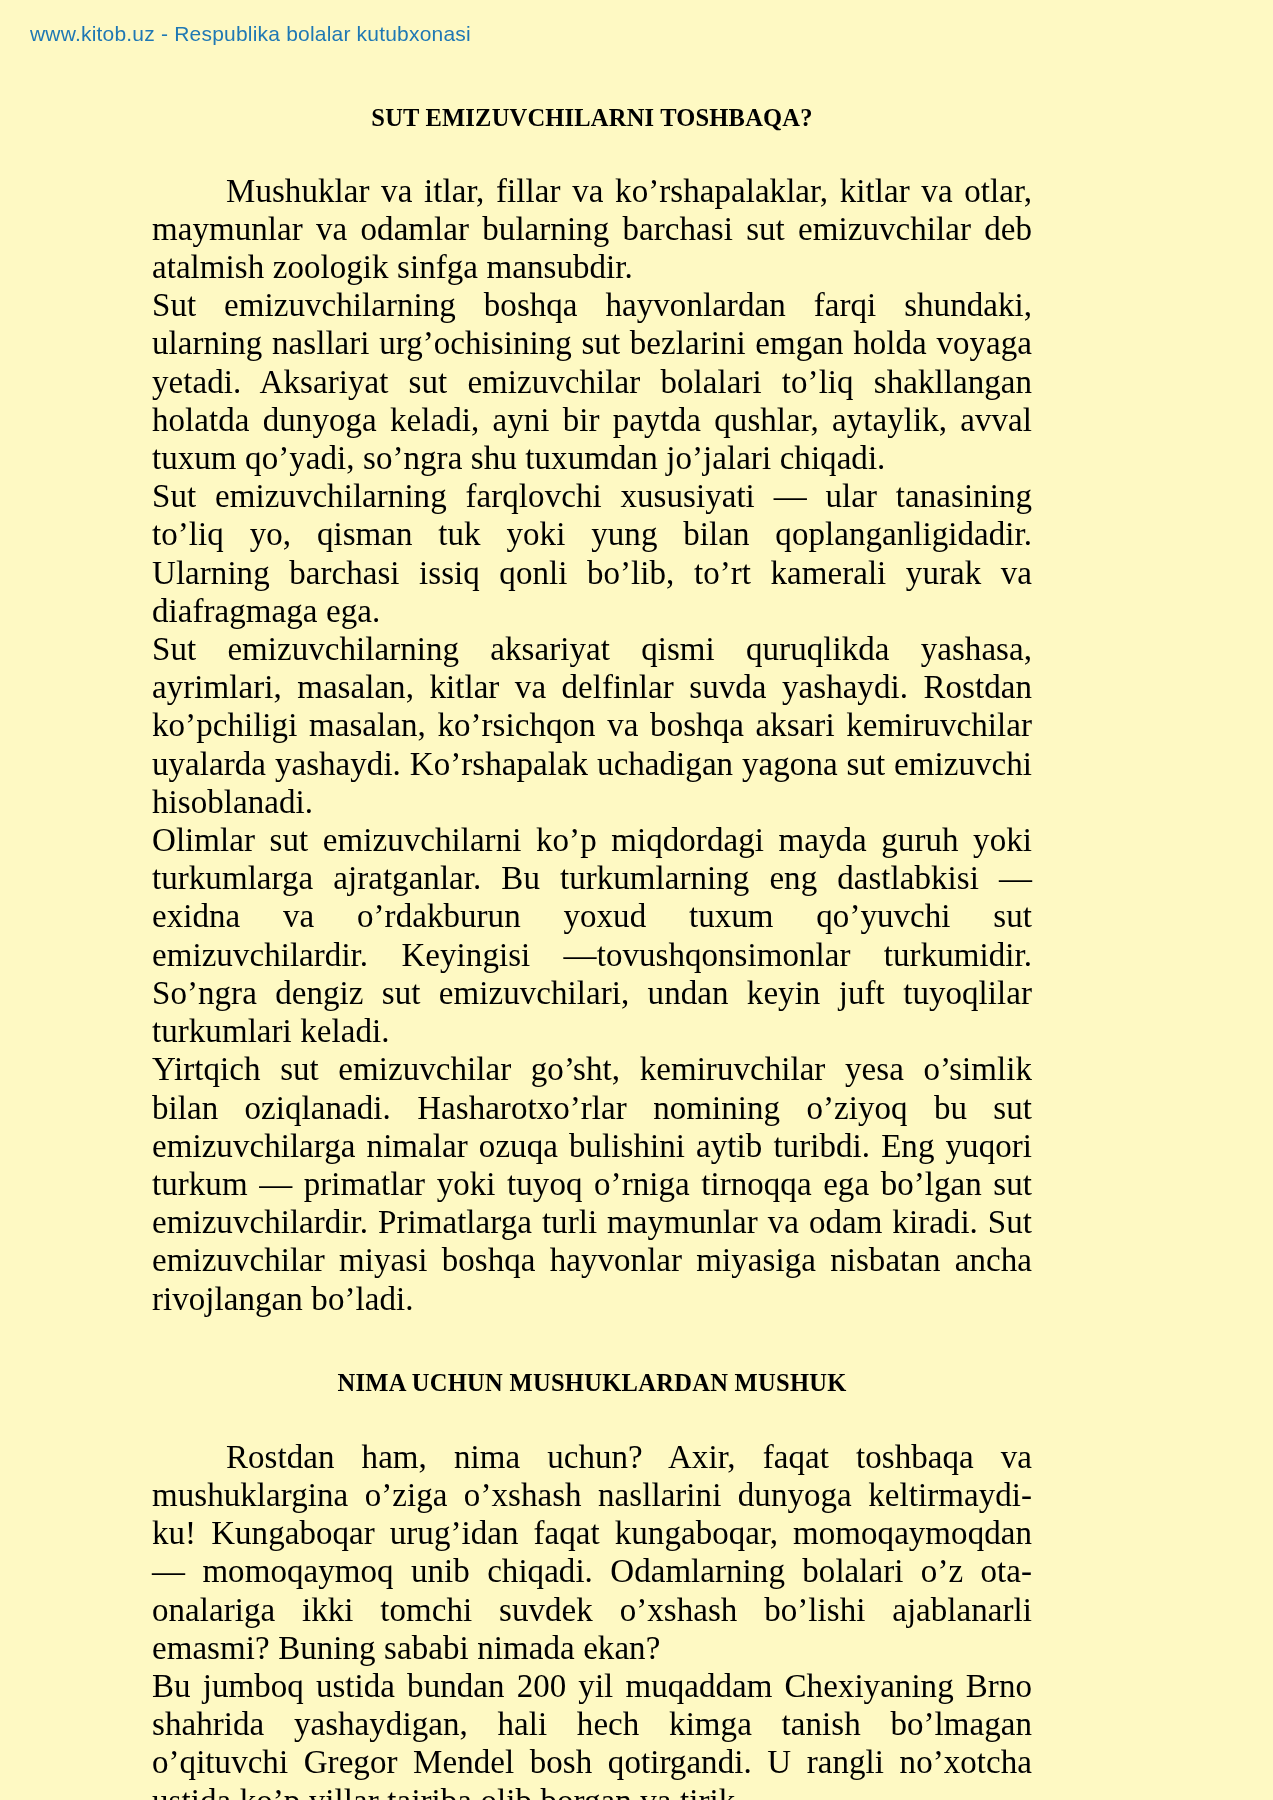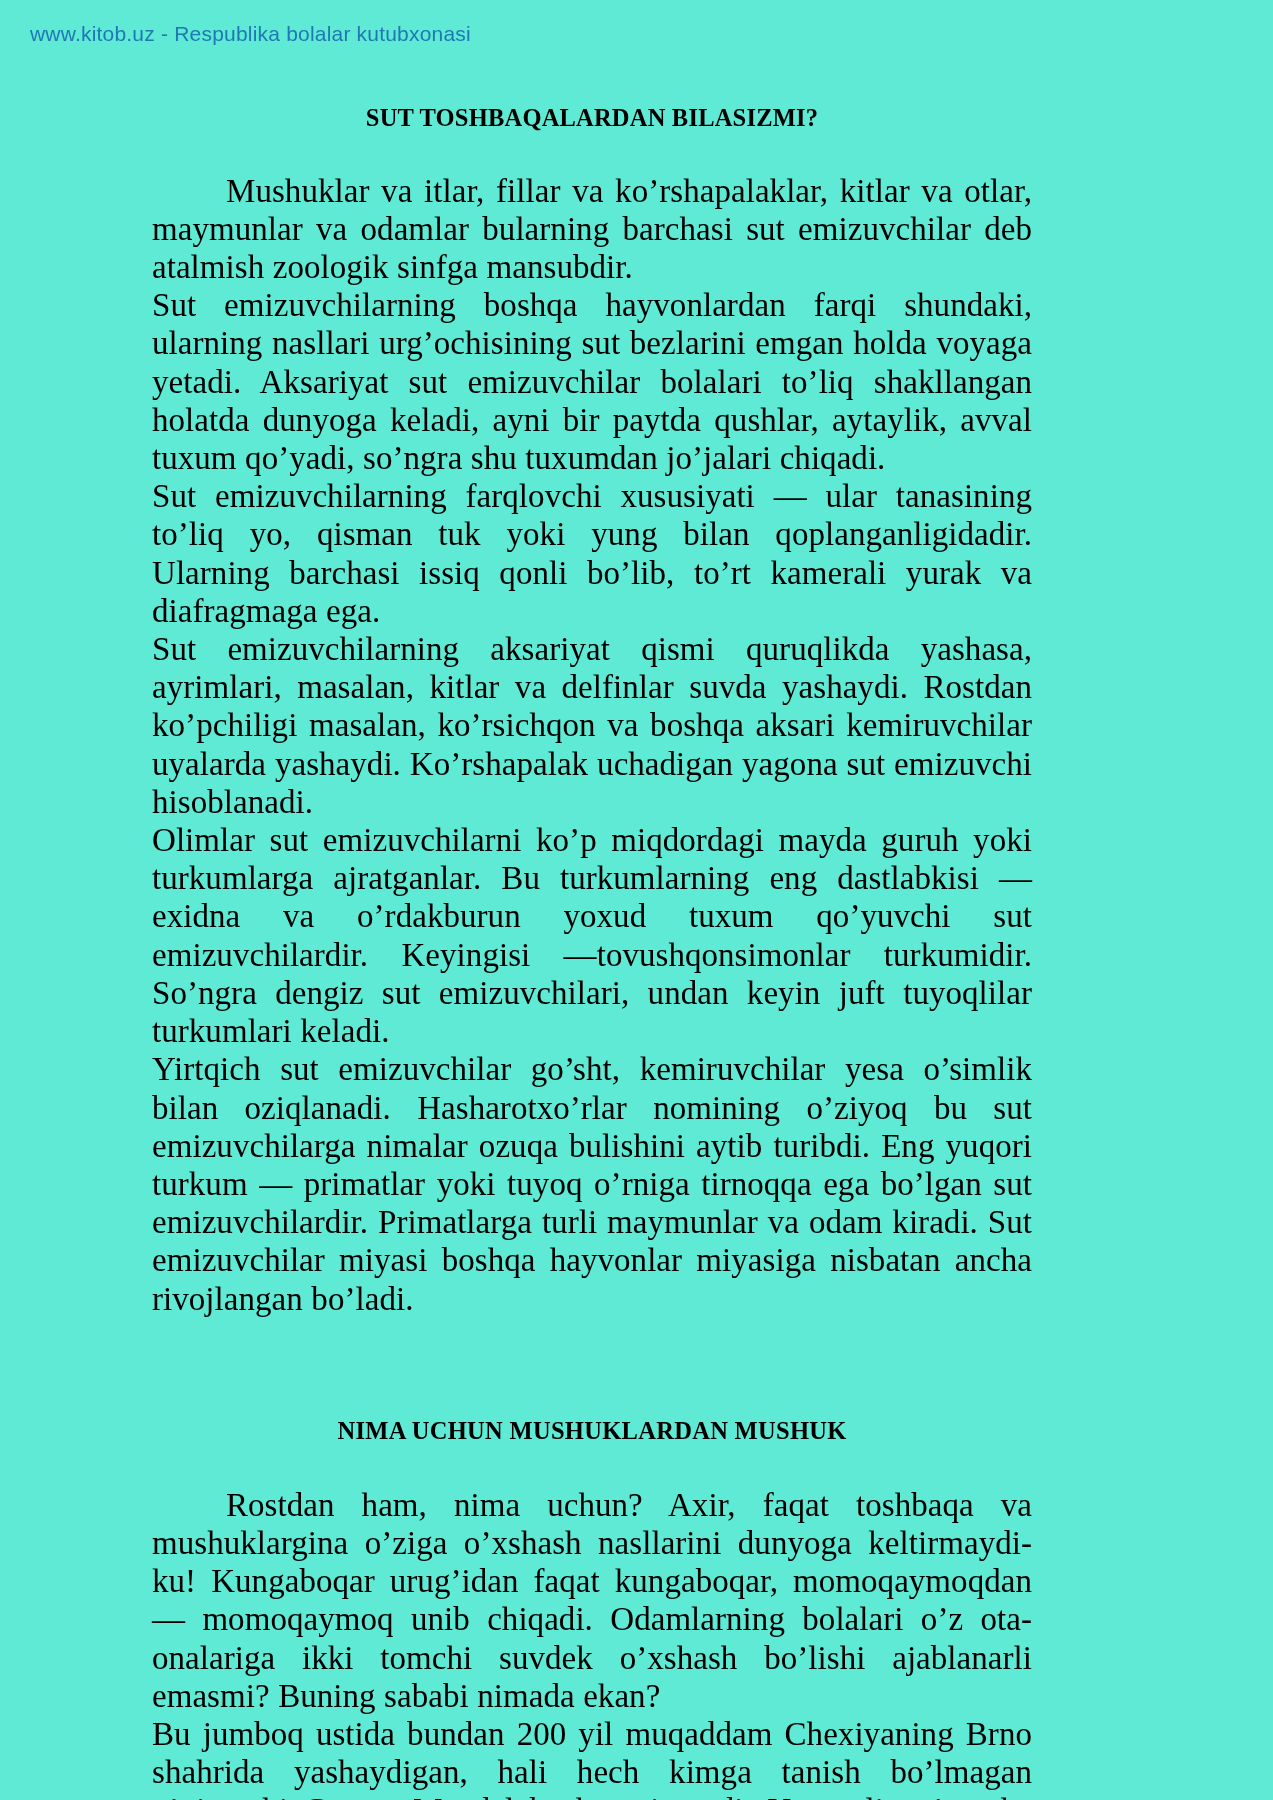--- a/index.html
+++ b/index.html
@@ -4,21 +4,21 @@
 <style>
   html, body {
     margin: 0;
     padding: 0;
     background: #ffffff;
   }
   .page {
     position: relative;
     width: 1273px;
     height: 1800px;
-    background: #5eead4;
+    background: #fef9c3;
     overflow: hidden;
     font-family: "Liberation Serif", "DejaVu Serif", serif;
     color: #000000;
   }
 
   
   .watermark {
     position: absolute;
     left: 30px;
     top: 22px;
@@ -62,35 +62,35 @@
   }
 
   .heading2 {
     text-align: center;
     font-weight: bold;
     font-size: 24.5px;
     line-height: 38px;
     letter-spacing: 0.3px;
     margin: 0;
   }
-  .heading2 div { white-space: nowrap; margin-top: 48px; }
+  .heading2 div { white-space: nowrap; }
 
   .gap-before-h2 { height: 46px; }
   .gap-after-h2 { height: 36px; }
 </style>
 </head>
 <body>
 
 <div class="page">
 
   <div class="watermark">www.kitob.uz - Respublika bolalar kutubxonasi</div>
 
   <div class="content">
 
-    <h1 class="doc-title">SUT TOSHBAQALARDAN BILASIZMI?</h1>
+    <h1 class="doc-title">SUT EMIZUVCHILARNI TOSHBAQA?</h1>
 
     <div class="gap-after-title"></div>
 
     <p class="body first">Mushuklar va itlar, fillar va ko’rshapalaklar, kitlar va otlar, maymunlar va odamlar  bularning barchasi sut emizuvchilar deb atalmish zoologik sinfga mansubdir.</p>
 
     <p class="body">Sut emizuvchilarning boshqa hayvonlardan farqi shundaki, ularning nasllari urg’ochisining sut bezlarini emgan holda voyaga yetadi. Aksariyat sut emizuvchilar bolalari to’liq shakllangan holatda dunyoga keladi, ayni bir paytda qushlar, aytaylik, avval tuxum qo’yadi, so’ngra shu tuxumdan jo’jalari chiqadi.</p>
 
     <p class="body">Sut emizuvchilarning farqlovchi xususiyati — ular tanasining to’liq yo, qisman tuk yoki yung bilan qoplanganligidadir. Ularning barchasi issiq qonli bo’lib, to’rt kamerali yurak va diafragmaga ega.</p>
 
     <p class="body">Sut emizuvchilarning aksariyat qismi quruqlikda yashasa, ayrimlari, masalan, kitlar va delfinlar suvda yashaydi. Rostdan ko’pchiligi masalan, ko’rsichqon va boshqa aksari kemiruvchilar uyalarda yashaydi. Ko’rshapalak uchadigan yagona sut emizuvchi hisoblanadi.</p>

